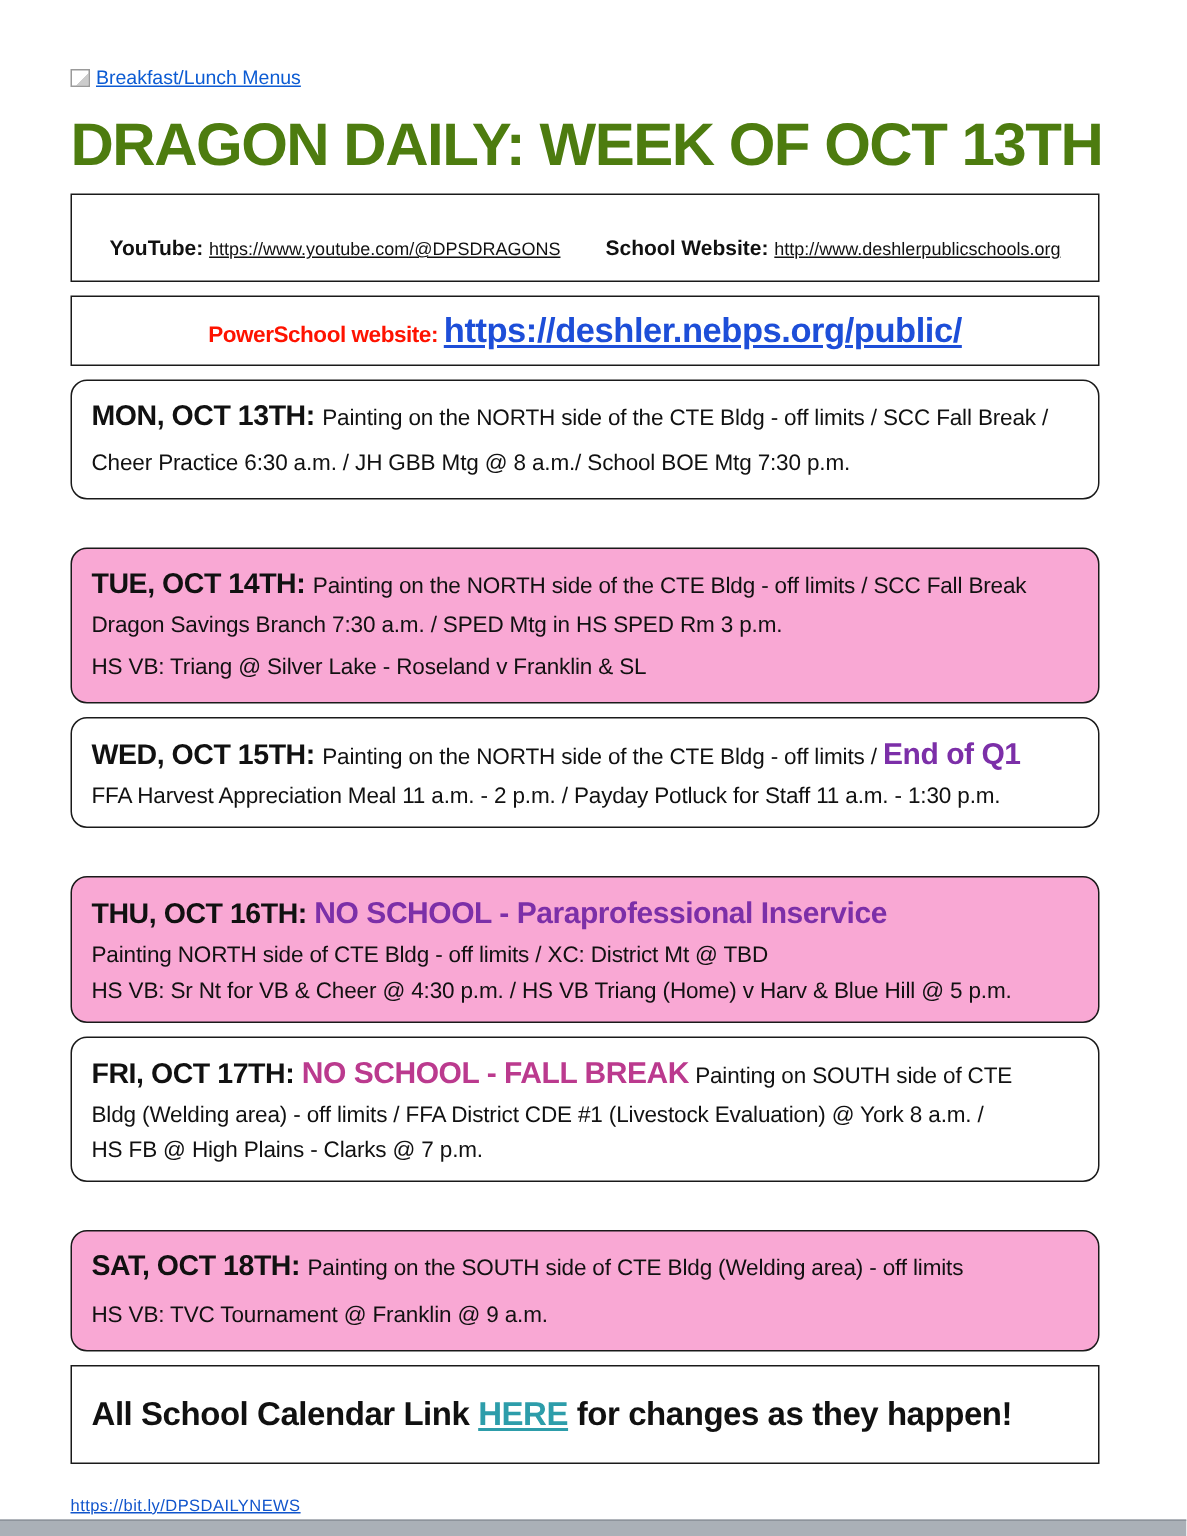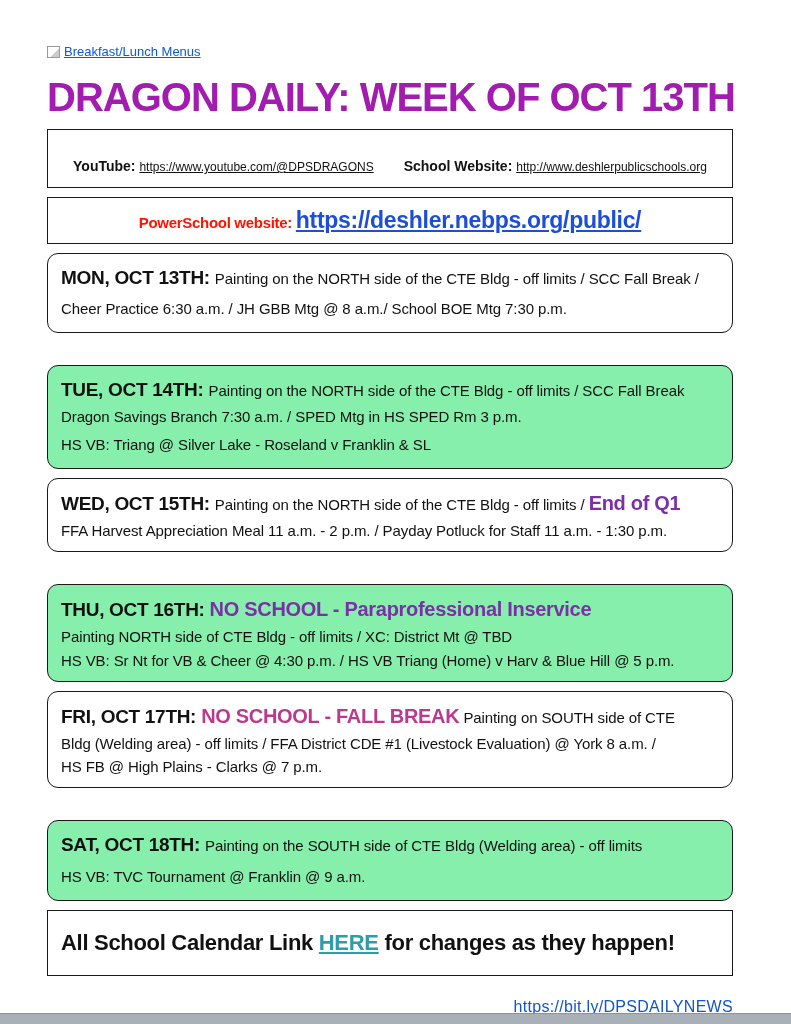--- a/index.html
+++ b/index.html
@@ -21,21 +21,21 @@
     background: linear-gradient(135deg, #ffffff 60%, #cccccc 60%);
   }
   .blue-link { color: #0b5bd3; text-decoration: underline; cursor: pointer; }
 
   
   .page-title {
     text-align: center;
     font-size: 40px;
     font-weight: 900;
     letter-spacing: -1px;
-    color: #a21caf;
+    color: #4d7c0f;
     margin-top: 16px;
     white-space: nowrap;
   }
 
   .box { border: 1.5px solid #1a1a1a; background: #ffffff; margin-top: 9px; }
 
   
   .app-box { padding: 14px 10px 12px 10px; text-align: center; }
   .app-line1 { font-weight: bold; }
   .dl-big { font-size: 19px; font-weight: bold; }
@@ -48,31 +48,31 @@
   .soc-text { font-size: 12.5px; }
   .gap { margin-left: 30px; }
 
   
   .ps-box { padding: 9px 10px; text-align: center; }
   .ps-label { color: #fe1300; font-weight: bold; font-size: 15px; letter-spacing: -0.3px; }
   .ps-link  { color: #1d4ed8; font-weight: bold; font-size: 23px; text-decoration: underline; cursor: pointer; letter-spacing: -0.3px; }
 
   
   .day-box { padding: 9px 13px; font-size: 15px; line-height: 1.55; letter-spacing: -0.1px; border-radius: 11px; }
-  .day-box.alt { background: #86efac; margin-top: 32px; }
+  .day-box.alt { background: #f9a8d4; margin-top: 32px; }
   .day-heading { font-weight: bold; font-size: 19px; letter-spacing: -0.3px; }
   .seg { white-space: pre-line; }
   .day-highlight { font-weight: bold; font-size: 20px; letter-spacing: -0.3px; }
 
   
   .cal-box { padding: 19px 13px; font-size: 22px; font-weight: bold; letter-spacing: -0.3px; }
   .cal-link { color: #2d9daa; text-decoration: underline; cursor: pointer; }
 
   
-  .footer-row { text-align: right; margin-top: 22px; font-size: 16px; }
+  .footer-row { text-align: left; margin-top: 22px; font-size: 11px; }
   .footer-link { color: #1155cc; text-decoration: underline; cursor: pointer; letter-spacing: 0.3px; }
 
   .bottom-bar {
     position: absolute; bottom: 0; left: 0; width: 100%; height: 11px;
     background: #aab0b7; border-top: 1px solid #8d939b;
   }
 </style>
 </head>
 <body>
 

